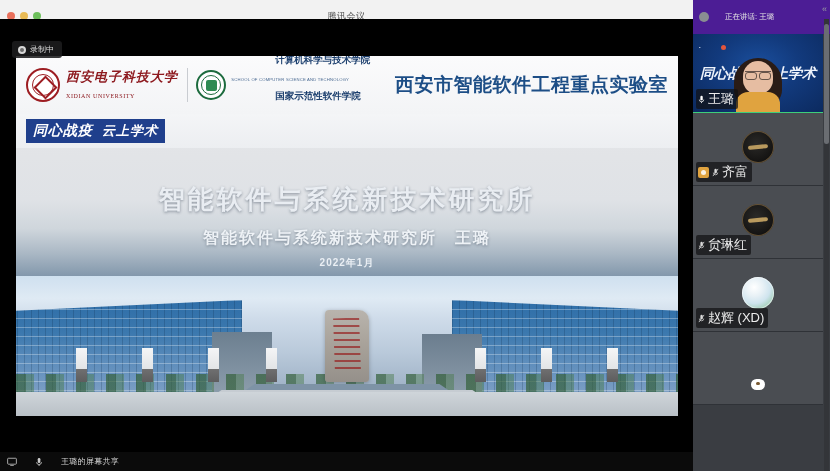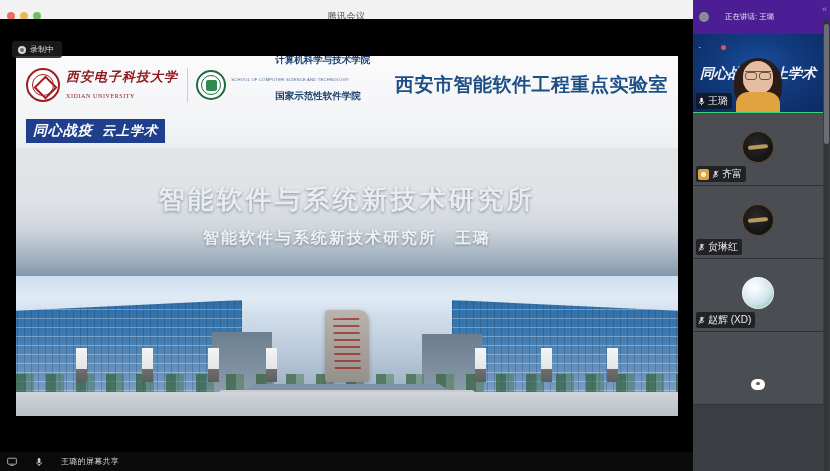--- a/index.html
+++ b/index.html
@@ -363,21 +363,21 @@
     width: 11px; height: 11px; border-radius: 2px;
     background: #e0a33f; flex:0 0 auto;
     position: relative;
   }
   .host-badge::after {
     content:""; position:absolute; left:3px; top:3px;
     width:5px; height:5px; border-radius:50%; background:#fff; opacity:.85;
   }
   .mic-ic { flex: 0 0 auto; }
   .tile-label {
-    font-size: 10px; color: #ededed; white-space: nowrap;
+    font-size: 13px; color: #ededed; white-space: nowrap;
     overflow: hidden; text-overflow: ellipsis;
   }
   .avatar-circle {
     position: absolute; left: 50%; top: 50%;
     width: 32px; height: 32px; margin: -18px 0 0 -16px;
     border-radius: 50%;
     overflow: hidden;
   }
   .av-dark {
     background: radial-gradient(circle at 45% 40%, #2b2a28 0%, #121110 75%);
@@ -463,20 +463,21 @@
       <div class="slide-banner">
         <span class="banner-chip">
           <span class="chip-a">同心战疫</span>
           <span class="chip-b">云上学术</span>
         </span>
       </div>
 
       <div class="slide-body">
         <div class="main-title">智能软件与系统新技术研究所</div>
         <div class="sub-title">智能软件与系统新技术研究所　王璐</div>
+        <div class="date-line">2022年1月</div>
 
         <div class="photo">
           <span class="bldg left"></span>
           <span class="bldg right"></span>
           <span class="bldg-mid-l"></span>
           <span class="bldg-mid-r"></span>
           <span class="trees"></span>
           <span class="flag" style="left:60px"></span>
           <span class="flag" style="left:126px"></span>
           <span class="flag" style="left:192px"></span>

